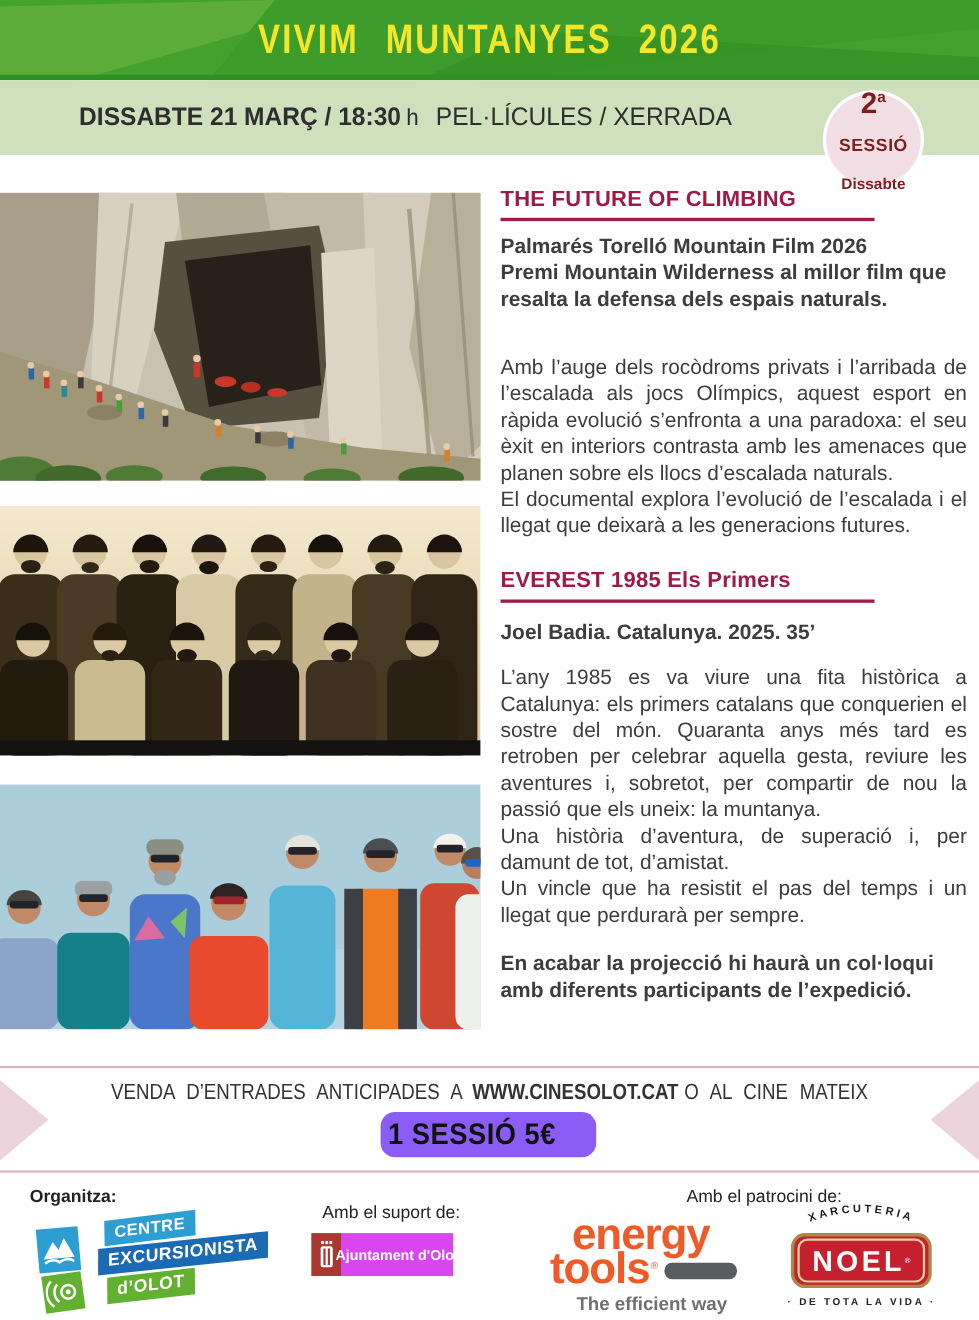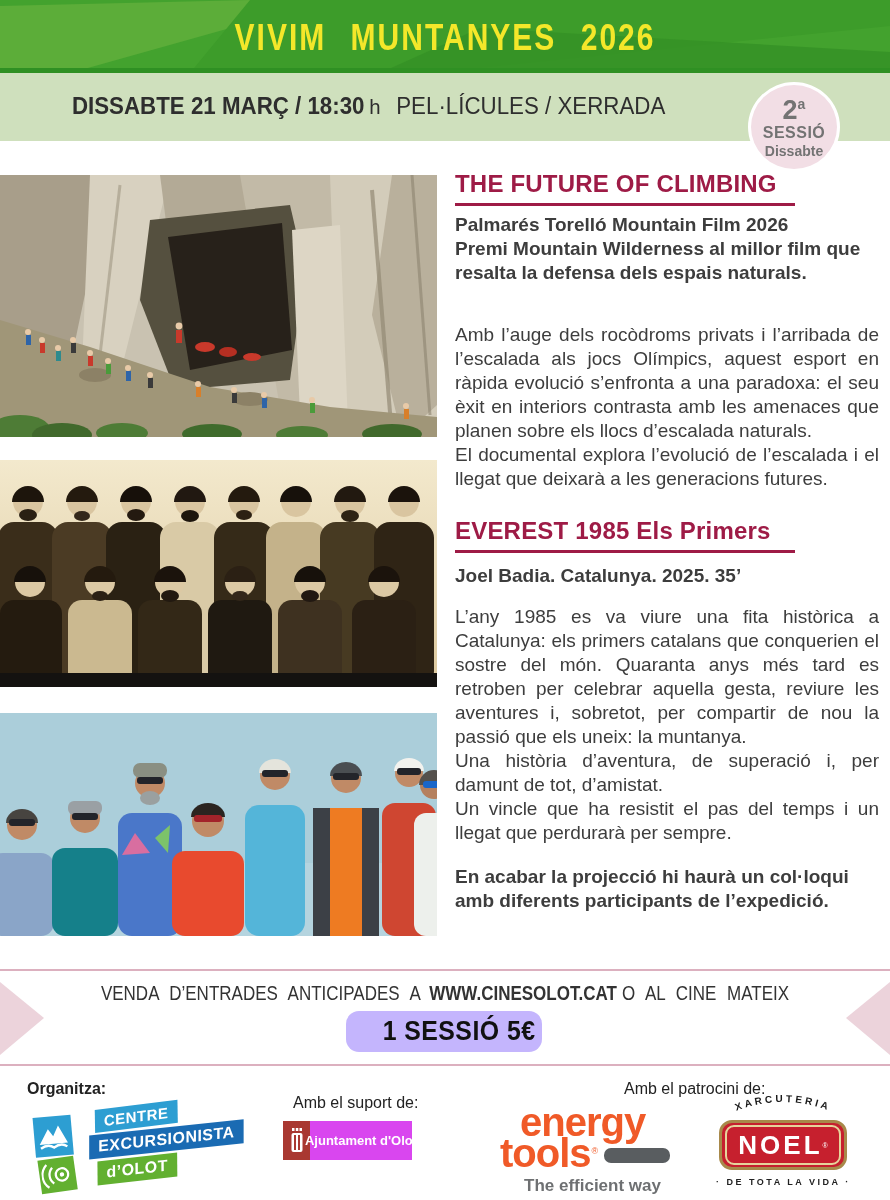--- a/index.html
+++ b/index.html
@@ -12,51 +12,51 @@
   .hdr-title{left:0;right:0;top:16px;text-align:center;color:#f4e72a;
              font-size:30px;font-weight:800;letter-spacing:2px;word-spacing:14px;
              transform:scaleY(1.25);transform-origin:center top;}
   .session-band{left:0;top:73px;width:890px;height:68px;background:#cfe0bd;}
   .session-text{left:0;top:93px;width:760px;text-align:center;font-size:23px;color:#2e2e2e;
                 white-space:nowrap;transform:scaleX(0.97);transform-origin:left center;}
   .session-text b{font-weight:bold;}
   .session-hour{font-size:21px;margin:0 16px 0 5px;}
   .badge{left:748px;top:82px;width:86px;height:84px;border-radius:50%;
          background:#f2dee5;border:3px solid #fff;display:flex;flex-direction:column;
-         align-items:center;justify-content:center;color:#737373;line-height:1;}
+         align-items:center;justify-content:center;color:#7f1d1d;line-height:1;gap:16px;}
   .badge .b1{font-size:27px;font-weight:800;}
   .badge .b1 sup{font-size:14px;font-weight:800;}
   .badge .b2{font-size:16px;font-weight:700;margin-top:1px;letter-spacing:.5px;}
   .badge .b3{font-size:14px;font-weight:bold;margin-top:3px;}
 
   
   .photo{left:0;width:437px;overflow:hidden;}
   .photo svg{display:block;width:100%;height:100%;}
 
   
   .col{left:455px;width:424px;}
-  .film-title{font-size:24px;font-weight:bold;color:#9e1b46;letter-spacing:.2px;
+  .film-title{font-size:20px;font-weight:bold;color:#9e1b46;letter-spacing:.2px;
               border-bottom:3px solid #9e1b46;padding-bottom:5px;width:340px;}
   .meta{font-size:19px;line-height:24px;font-weight:bold;color:#3d3d3d;}
   .body-txt{font-size:19px;line-height:24px;color:#3d3d3d;text-align:justify;}
   .closing{font-weight:bold;margin-top:20px;text-align:left;}
 
   
   .rline{left:0;width:890px;height:2px;background:#dcb0bf;}
   .notch{width:0;height:0;}
   .notch-l{left:0;top:982px;border-top:36px solid transparent;border-bottom:37px solid transparent;
            border-left:44px solid #ecd3db;}
   .notch-r{right:0;top:982px;border-top:36px solid transparent;border-bottom:37px solid transparent;
            border-right:44px solid #ecd3db;}
   .ticket-line{left:0;right:0;top:982px;text-align:center;font-size:20px;color:#333;
                white-space:nowrap;transform:scaleX(0.85);transform-origin:center;}
   .ticket-line .pre{word-spacing:7px;}
   .ticket-line .url{font-weight:bold;word-spacing:0;margin:0 6px 0 10px;}
-  .price-pill{left:346px;top:1011px;width:196px;height:41px;border-radius:13px;background:#c4b5fd;
-              text-align:right;line-height:41px;font-size:27px;font-weight:800;color:#111;
+  .price-pill{left:346px;top:1011px;width:196px;height:41px;border-radius:13px;background:#8b5cf6;
+              text-align:left;line-height:41px;font-size:27px;font-weight:800;color:#111;
               letter-spacing:.5px;}
   .price-pill .inner{display:inline-block;transform:scaleX(0.92);}
 
   
   .flabel{top:1080px;font-size:16px;color:#222;}
   .flabel.bold{font-weight:bold;}
 
   
   .ceo{left:32px;top:1112px;width:200px;height:84px;transform:rotate(-5deg);transform-origin:left top;}
   .ceo-sq{position:absolute;display:flex;align-items:center;justify-content:center;}

